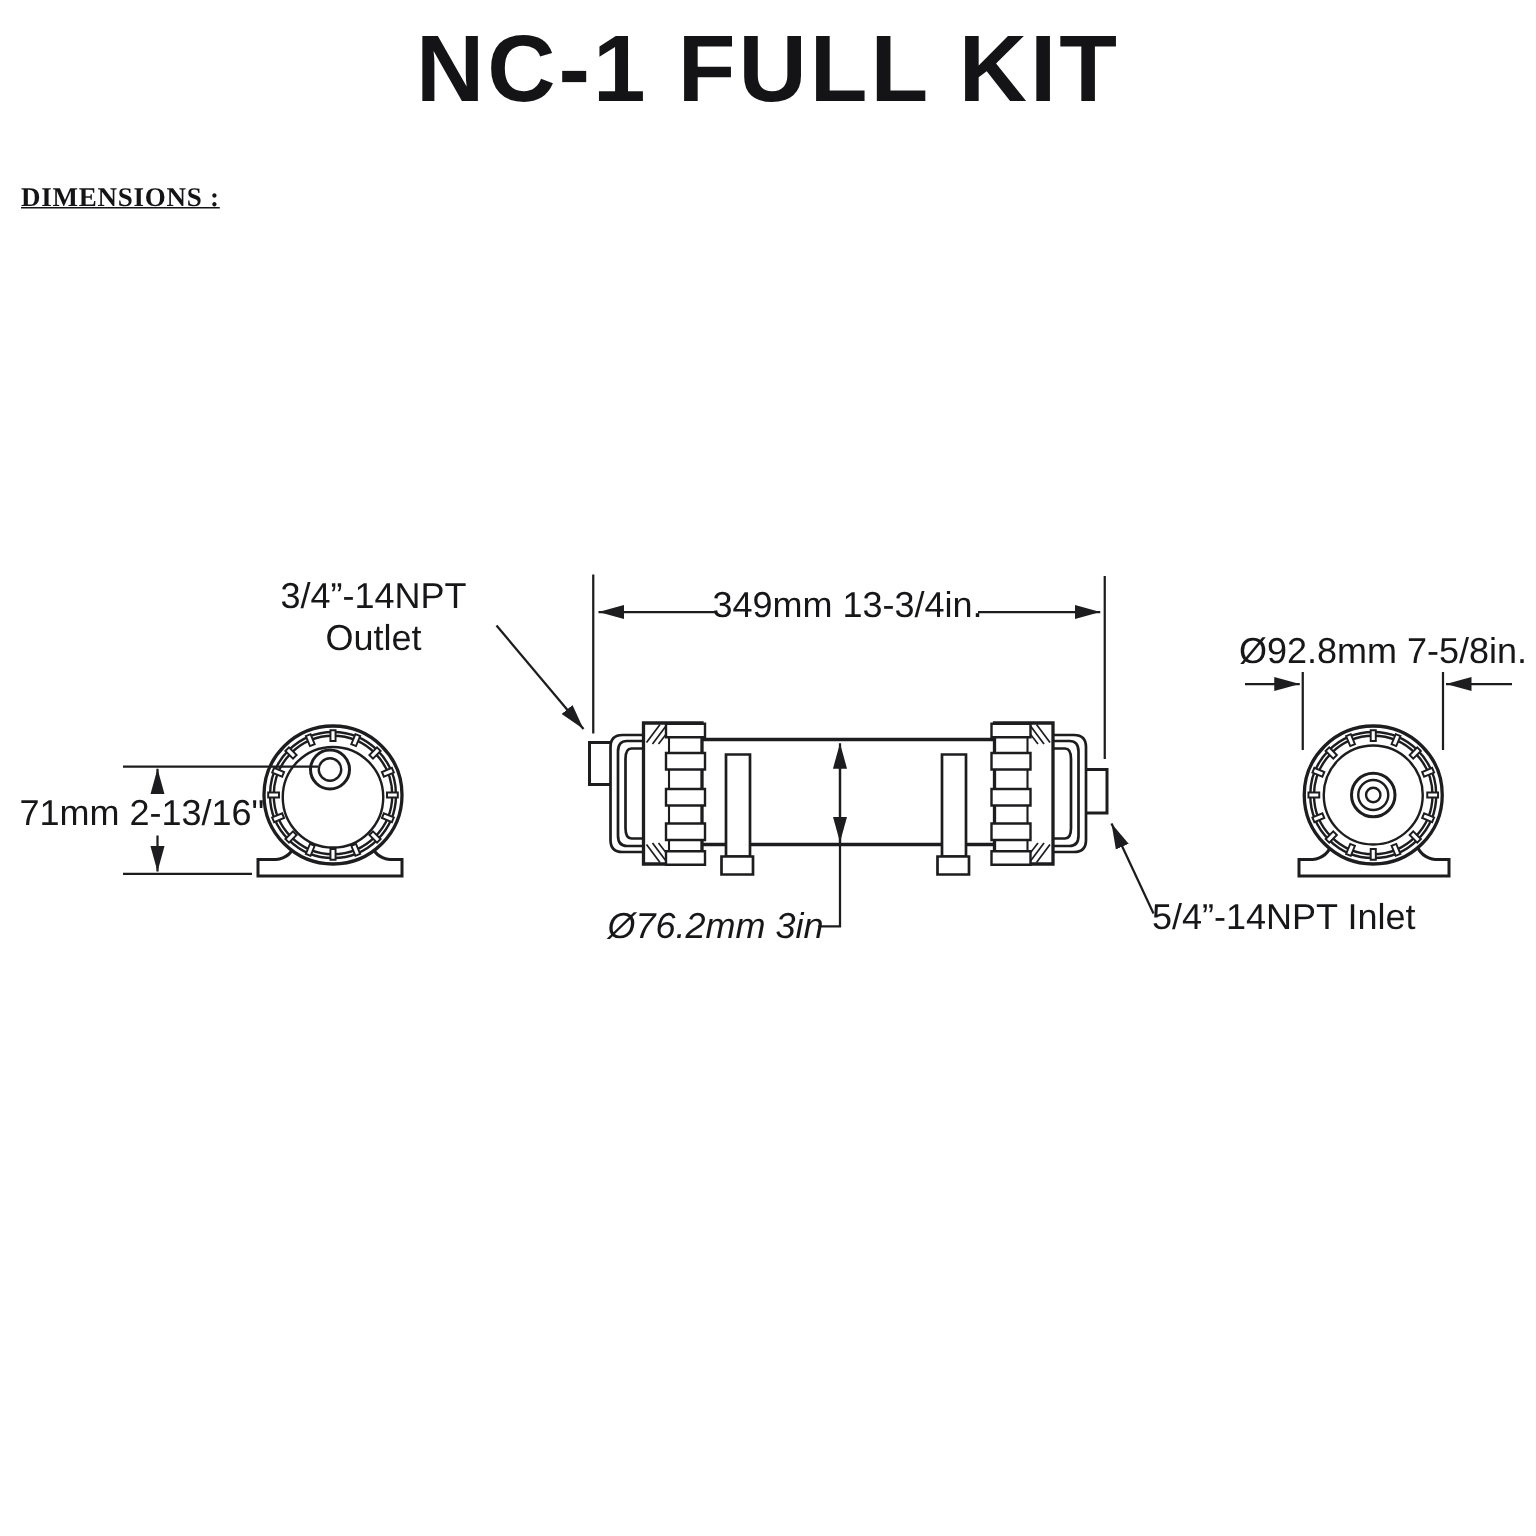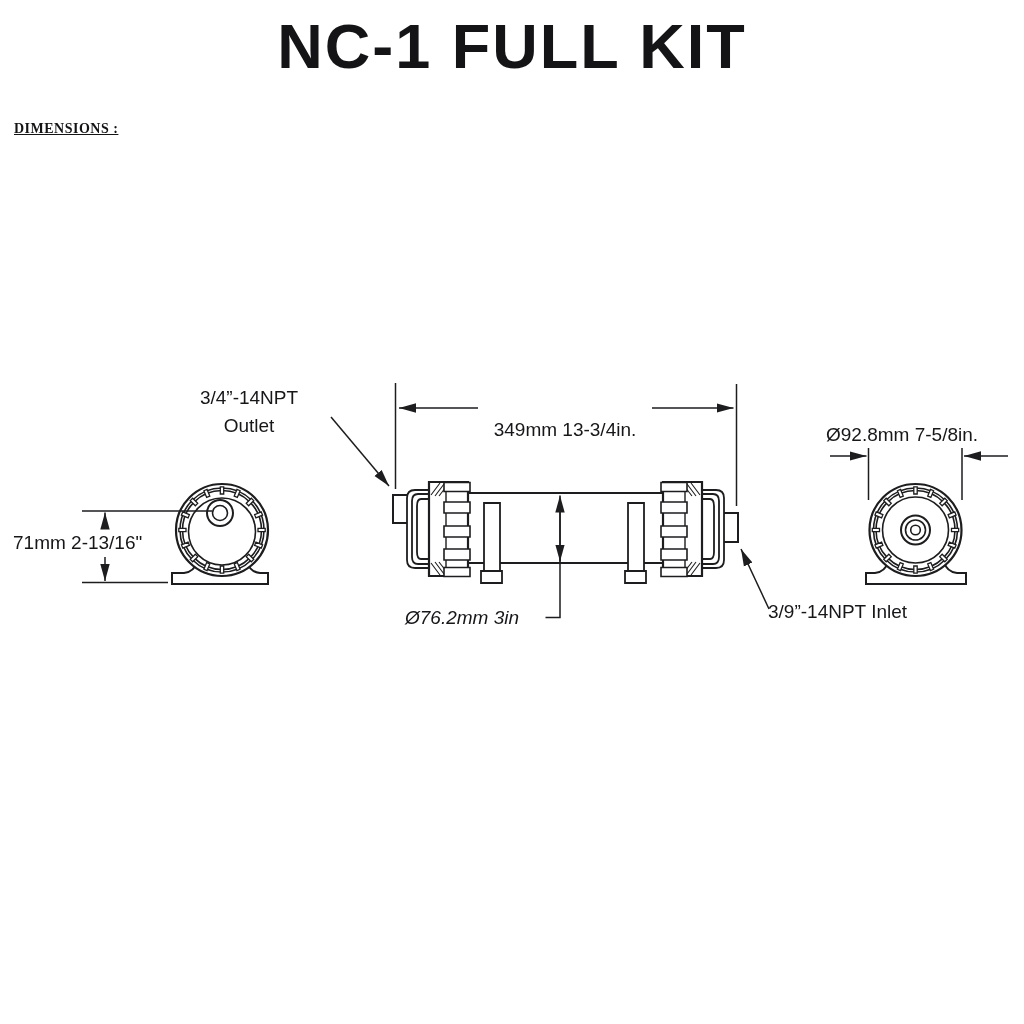--- a/index.html
+++ b/index.html
@@ -3,23 +3,23 @@
 <meta charset="utf-8">
 <style>
   html,body{margin:0;padding:0;background:#fff;}
   .page{position:relative;width:1024px;height:1024px;background:#fff;overflow:hidden;
         font-family:"Liberation Sans", sans-serif;color:#1d1d1f;}
   .page svg{position:absolute;left:0;top:0;}
   .title{position:absolute;left:0;right:0;top:10px;margin:0;text-align:center;
          font-family:"Liberation Sans", sans-serif;font-weight:900;font-size:63px;
          letter-spacing:2px;color:#141416;}
   .dims-heading{position:absolute;left:14px;top:121px;
-         font-family:"Liberation Serif", serif;font-weight:bold;font-size:14px;
+         font-family:"Liberation Serif", serif;font-weight:bold;font-size:18px;
          letter-spacing:.5px;text-decoration:underline;color:#141416;}
-  .lbl{position:absolute;font-size:19px;line-height:28px;color:#17171a;white-space:nowrap;}
+  .lbl{position:absolute;font-size:24px;line-height:28px;color:#17171a;white-space:nowrap;}
   .lbl.center{transform:translateX(-50%);text-align:center;}
   .lbl.mid{transform:translate(-50%,-50%);}
   line,path,rect,circle{vector-effect:non-scaling-stroke;}
 </style>
 </head>
 <body>
 
 <div class="page">
 
   <h1 class="title">NC-1 FULL KIT</h1>
@@ -190,23 +190,23 @@
       <line x1="331" y1="417" x2="389" y2="486" marker-end="url(#arr)"></line>
       <line x1="769" y1="609" x2="741" y2="549" marker-end="url(#arr)"></line>
     </g>
   </svg>
 
   <div class="lbl center" style="left:249px;top:384px;">
     <span style="display:block">3/4”-14NPT</span>
     <span style="display:block">Outlet</span>
   </div>
 
-  <div class="lbl mid" style="left:565px;top:430px;">349mm 13-3/4in.</div>
+  <div class="lbl mid" style="left:565px;top:404px;">349mm 13-3/4in.</div>
 
   <div class="lbl" style="left:13px;top:529px;">71mm 2-13/16"</div>
 
   <div class="lbl" style="left:405px;top:604px;font-style:italic;">Ø76.2mm 3in</div>
 
-  <div class="lbl" style="left:768px;top:598px;">3/9”-14NPT Inlet</div>
+  <div class="lbl" style="left:768px;top:598px;">5/4”-14NPT Inlet</div>
 
   <div class="lbl" style="left:826px;top:421px;">Ø92.8mm 7-5/8in.</div>
 
 </div>
 
 </body></html>

